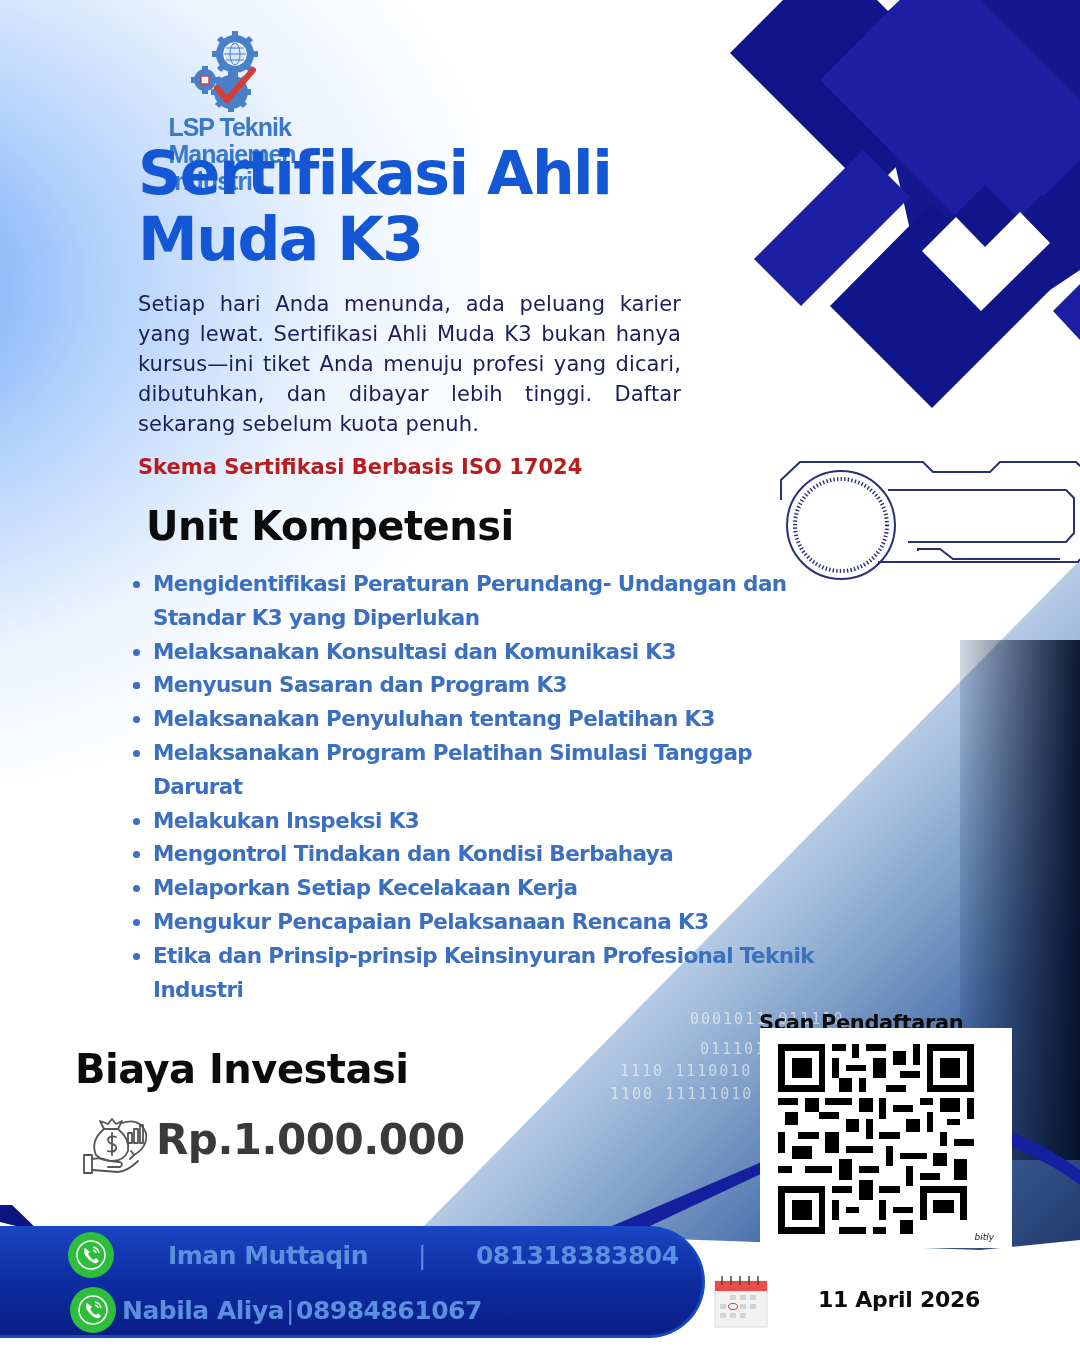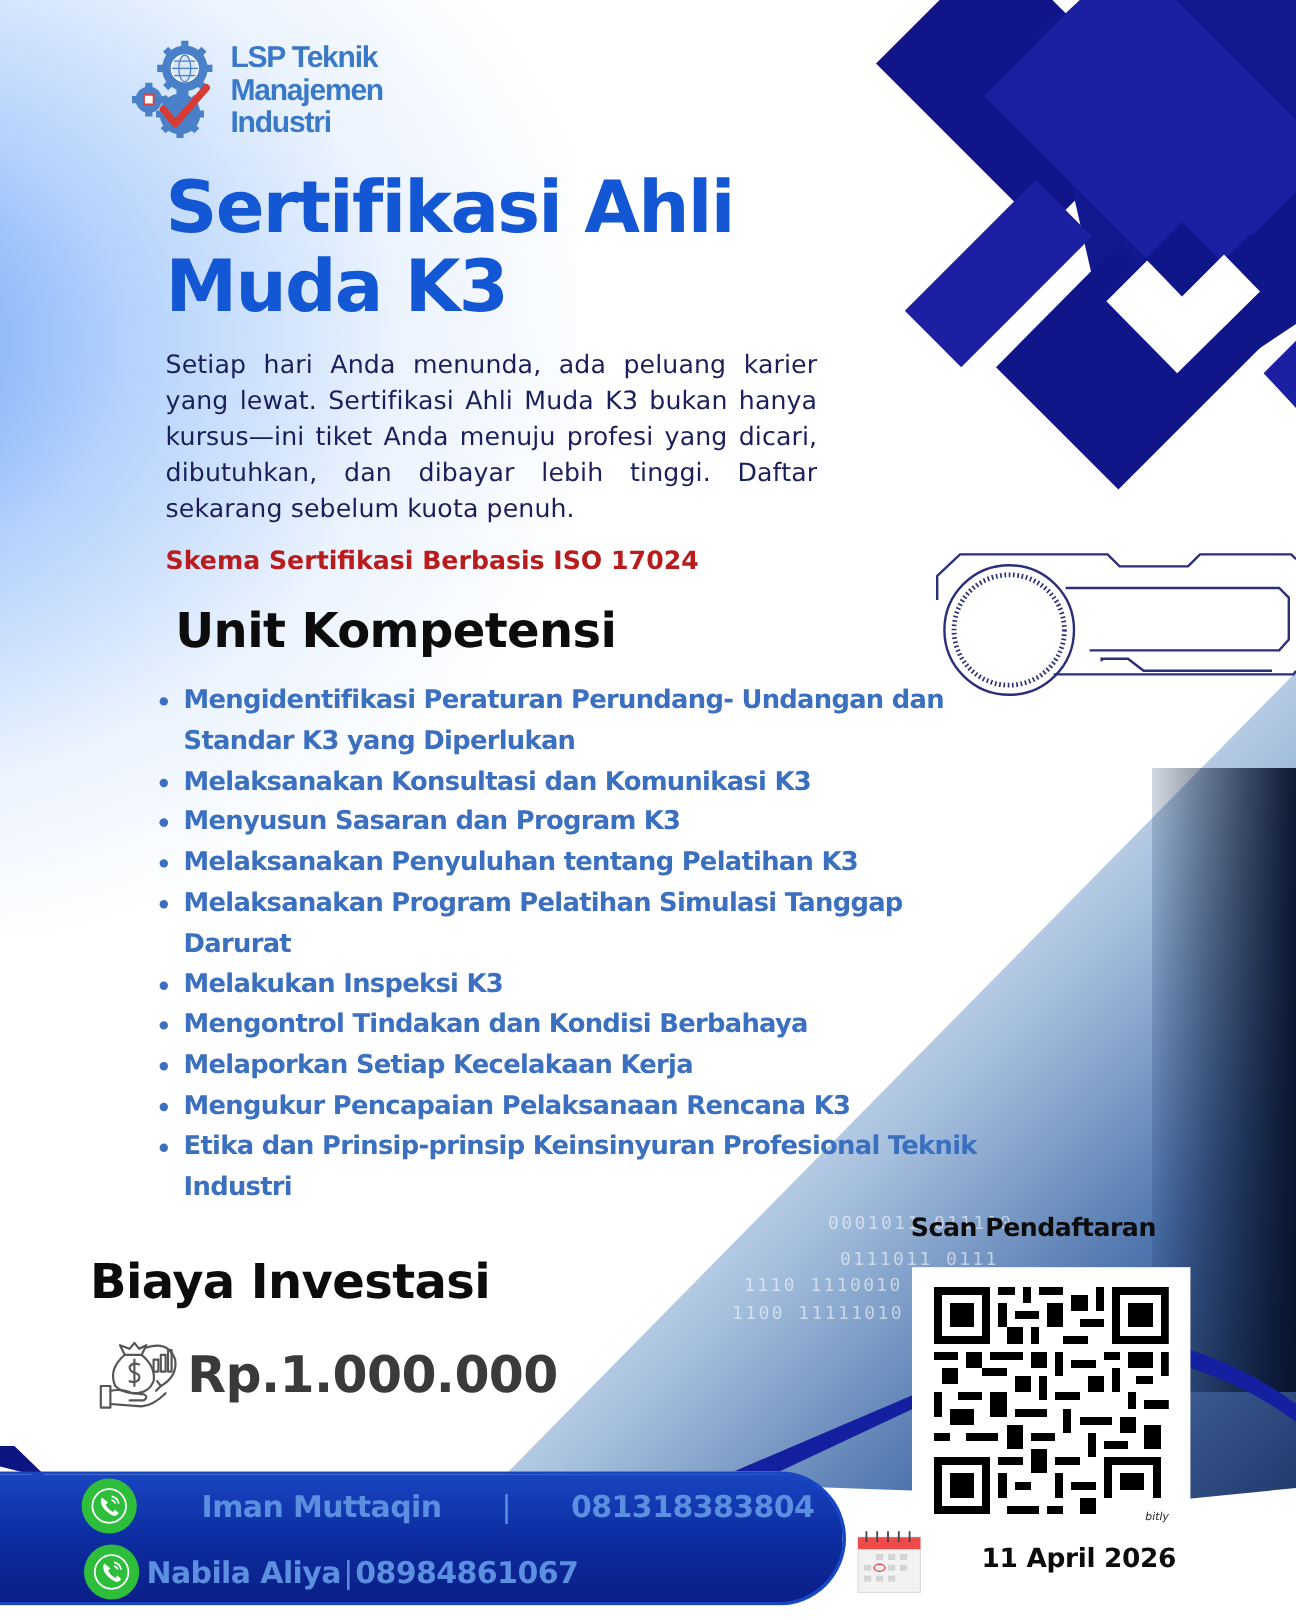--- a/index.html
+++ b/index.html
@@ -22,21 +22,21 @@
   }
   .digits {
     position: absolute; color: rgba(255,255,255,0.55);
     font-family: "DejaVu Sans Mono", monospace; font-size: 15px; letter-spacing: 2px;
   }
 
   .shapes { position: absolute; right: 0; top: 0; width: 360px; height: 420px; }
 
   .hud { position: absolute; left: 778px; top: 455px; width: 302px; height: 135px; }
 
-  .logo { position: absolute; left: 110px; top: 30px; width: 240px; height: 90px; display: flex; align-items: center; }
+  .logo { position: absolute; left: 110px; top: 30px; width: 240px; height: 90px; display: flex; align-items: center; flex-direction: column; }
   .logo-gears { width: 78px; height: 84px; position: relative; }
   .logo-text {
     margin-left: 4px; color: #3a78c8; font-family: "Liberation Sans", sans-serif;
     font-weight: bold; font-size: 25px; line-height: 27px; letter-spacing: -1px;
   }
 
   .title {
     position: absolute; left: 138px; top: 140px; width: 600px;
     color: #1457d4; font-family: "DejaVu Sans", sans-serif; font-weight: bold;
     font-size: 60px; line-height: 66px; letter-spacing: -1.5px;
@@ -68,33 +68,33 @@
     line-height: 33.8px; letter-spacing: -0.6px;
   }
   .unit-list li .bullet {
     position: absolute; left: 3px; top: 14px; width: 7px; height: 7px; border-radius: 50%; background: #3b6fbf;
   }
 
   .cost-heading {
     position: absolute; left: 75px; top: 1046px; color: #0c0c0c;
     font-family: "DejaVu Sans", sans-serif; font-weight: bold; font-size: 40px; letter-spacing: -0.5px;
   }
-  .cost-row { position: absolute; left: 82px; top: 1115px; display: flex; align-items: center; }
+  .cost-row { position: absolute; left: 82px; top: 1115px; display: flex; align-items: flex-start; }
   .cost-icon { width: 70px; height: 60px; }
   .cost-value {
     margin-left: 4px; color: #3a3a3a; font-family: "DejaVu Sans", sans-serif; font-weight: bold;
     font-size: 42px; letter-spacing: -0.5px;
   }
 
   .scan-label {
     position: absolute; left: 759px; top: 1011px; color: #0c0c0c;
     font-family: "DejaVu Sans", sans-serif; font-weight: bold; font-size: 21px; letter-spacing: -0.4px;
   }
   .qr-box {
-    position: absolute; left: 760px; top: 1056px; width: 232px; height: 220px; background: #ffffff;
+    position: absolute; left: 760px; top: 1028px; width: 252px; height: 220px; background: #ffffff;
   }
   .qr-box svg { position: absolute; left: 18px; top: 16px; }
   .qr-brand {
     position: absolute; right: 18px; bottom: 6px; font-family: "DejaVu Sans", sans-serif;
     font-size: 9px; color: #222; font-style: italic;
   }
 
   .footer-band {
     position: absolute; left: 0; top: 1226px; width: 705px; height: 112px;
     background: linear-gradient(180deg, #1a44c0 0%, #0d2fa4 45%, #0a1e86 100%);

